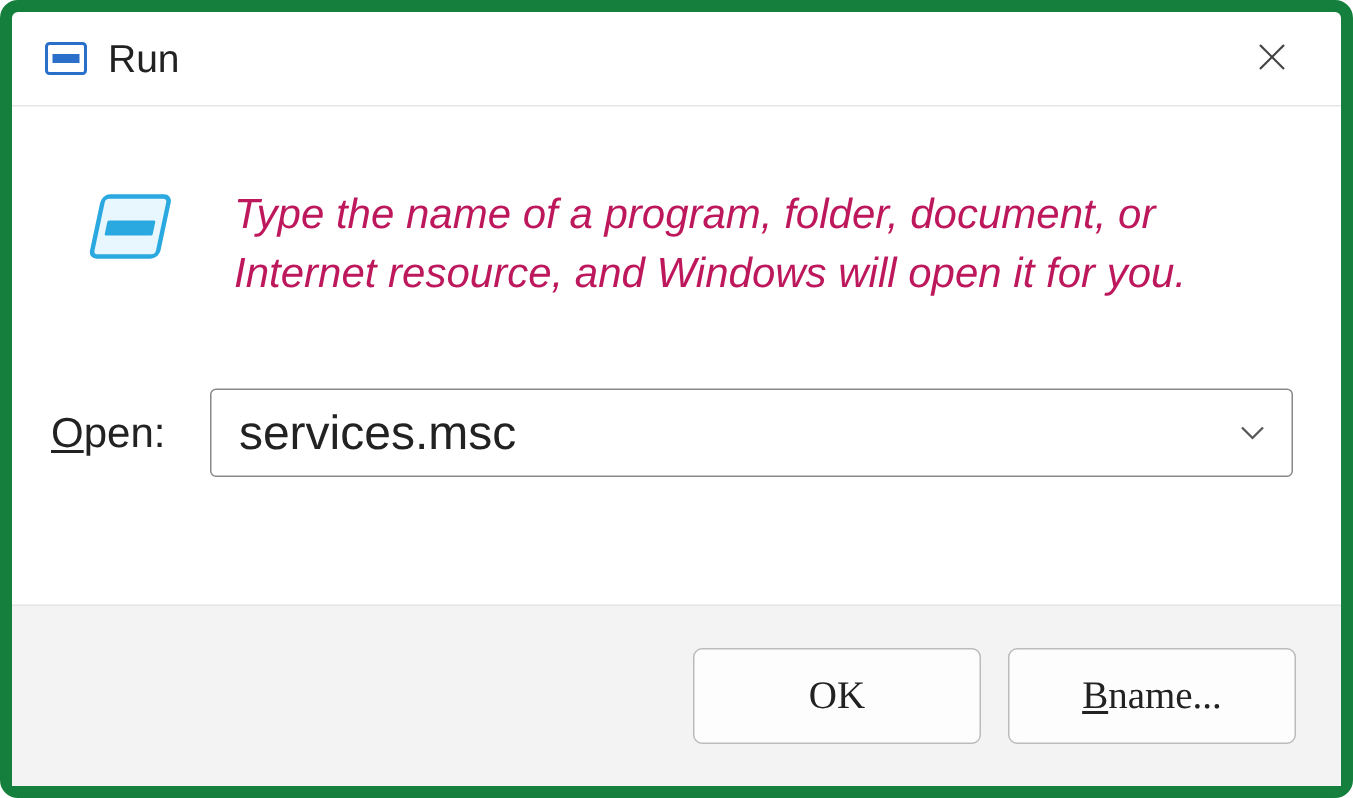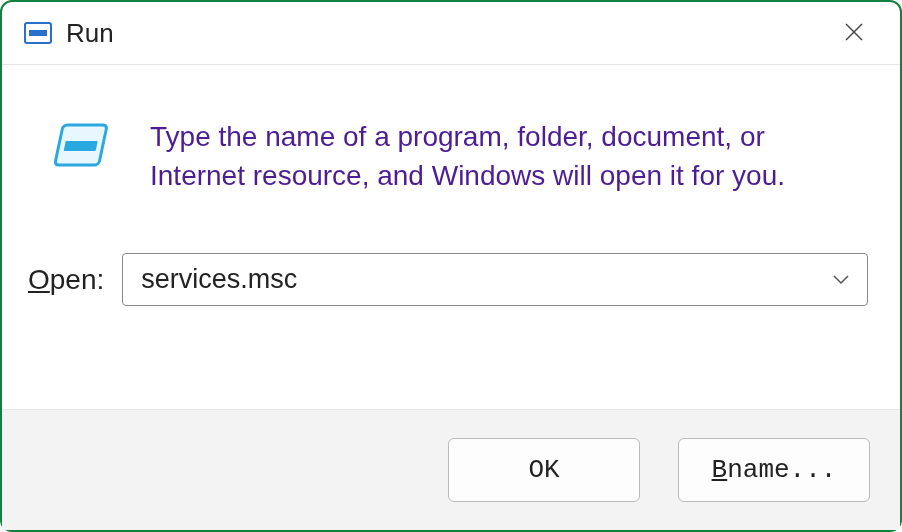--- a/index.html
+++ b/index.html
@@ -10,21 +10,21 @@
     body {
       font-family: "Segoe UI", Tahoma, sans-serif;
       background: #fff;
       width: 902px;
       height: 532px;
       overflow: hidden;
     }
     .window {
       width: 100%;
       height: 100%;
-      border: 2px solid #15803d;
+      border: 8px solid #15803d;
       border-radius: 12px;
       display: flex;
       flex-direction: column;
       background: #fff;
     }
     .titlebar {
       display: flex;
       align-items: center;
       justify-content: space-between;
       padding: 14px 26px 14px 22px;
@@ -74,27 +74,28 @@
       flex-shrink: 0;
       margin-top: 4px;
     }
     .app-icon svg {
       width: 100%;
       height: 100%;
     }
     .info-text {
       font-size: 28px;
       line-height: 1.4;
-      color: #4c1d95;
+      color: #be185d;
       padding-right: 10px;
+      font-style: italic;
     }
     .input-row {
       display: flex;
       align-items: center;
-      gap: 18px;
+      gap: 30px;
       margin-left: -24px;
     }
     .input-label {
       font-size: 28px;
       color: #222;
     }
     .input-label .underline {
       text-decoration: underline;
     }
     .combo {
@@ -104,21 +105,21 @@
       border: 1.5px solid #888;
       border-radius: 4px;
       padding: 10px 18px;
       background: #fff;
       margin-right: 2px;
     }
     .combo-input {
       flex: 1;
       border: none;
       outline: none;
-      font-size: 27px;
+      font-size: 32px;
       font-family: inherit;
       color: #222;
       background: transparent;
     }
     .combo-arrow {
       font-size: 18px;
       color: #555;
       cursor: pointer;
       padding-left: 10px;
       user-select: none;
@@ -131,25 +132,24 @@
       justify-content: flex-end;
       gap: 18px;
     }
     .btn {
       min-width: 192px;
       padding: 16px 26px;
       background: #fdfdfd;
       border: 1.5px solid #bbb;
       border-radius: 6px;
       font-size: 26px;
-      font-family: Liberation Mono, monospace;
+      font-family: Liberation Serif, serif;
       color: #222;
       cursor: pointer;
       text-align: center;
-      margin-left: 20px;
     }
     .btn .underline {
       text-decoration: underline;
     }
   </style>
 </head>
 <body>
 
 <div class="window">
 

